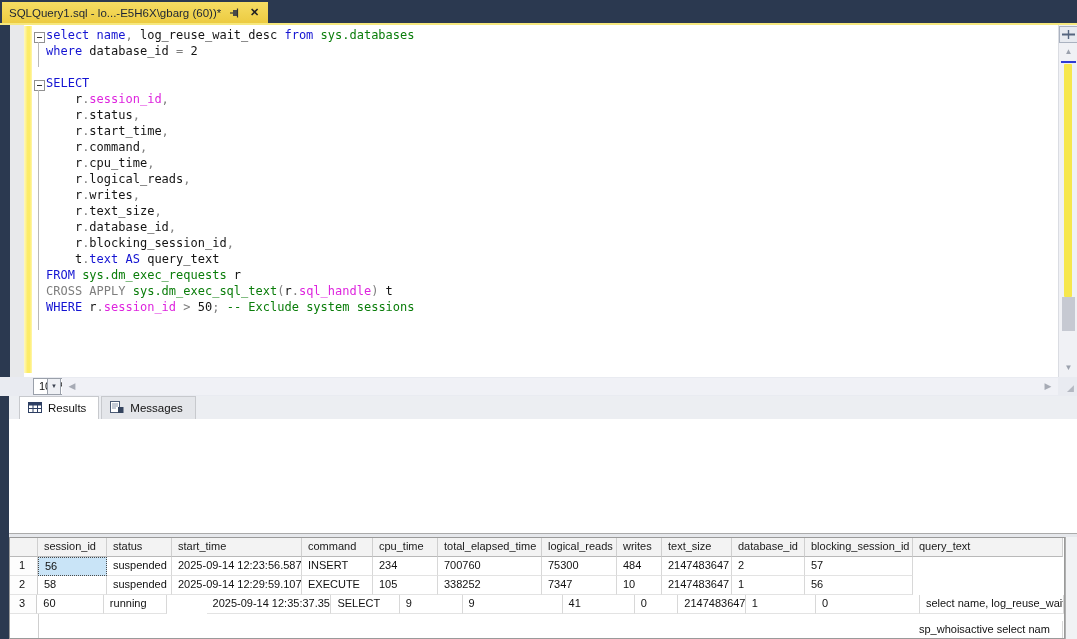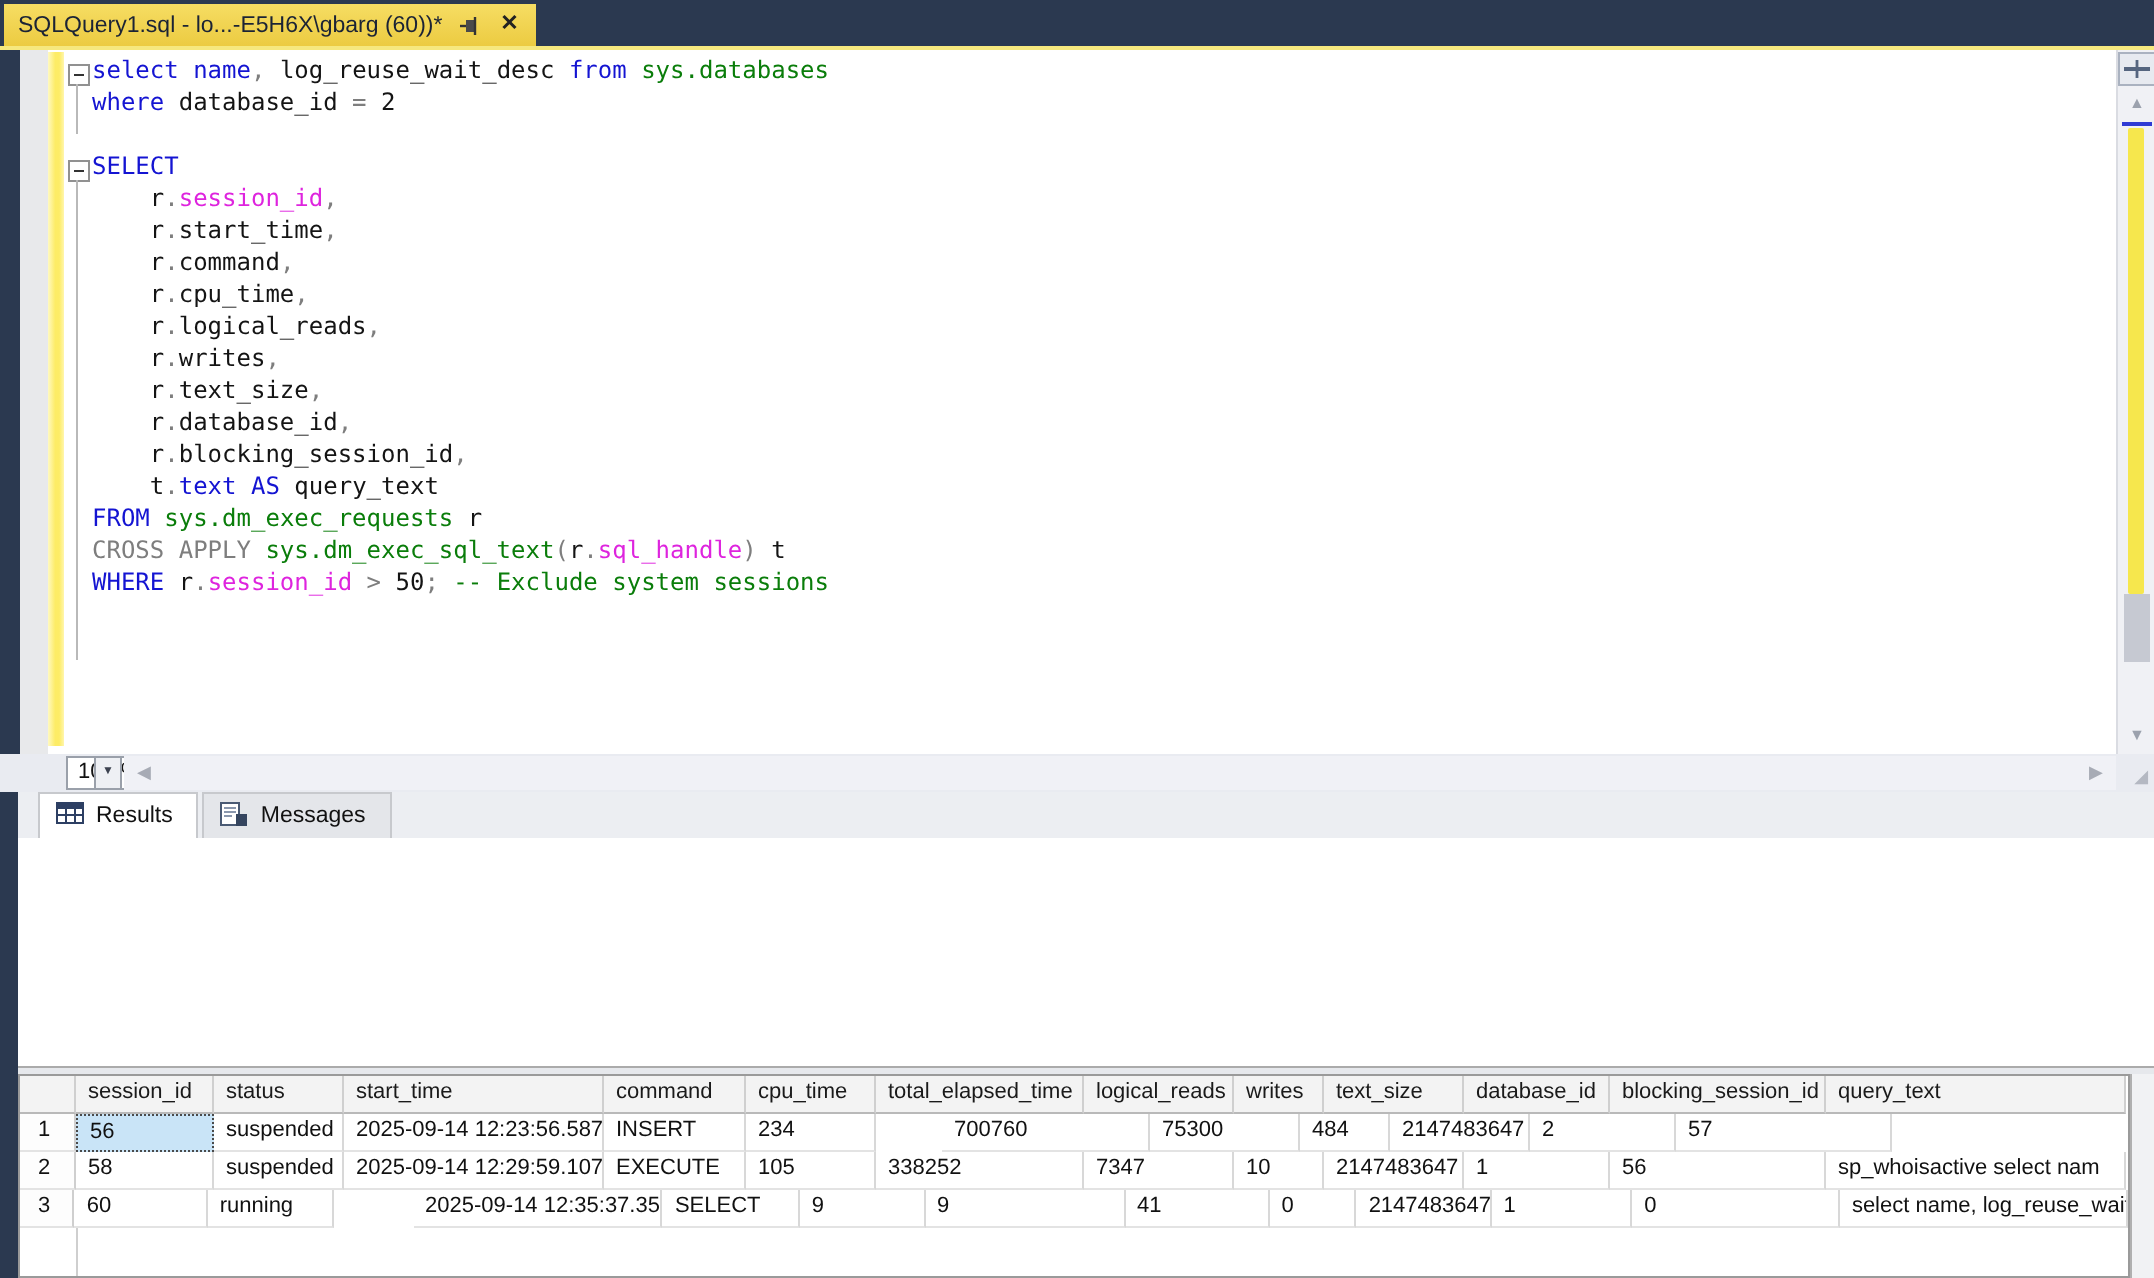--- a/index.html
+++ b/index.html
@@ -109,20 +109,21 @@
       </div>
     <div class="outline-line" style="left:38px;top:17px;height:25px;"></div>
     <div class="outline-line" style="left:38px;top:65px;height:240px;"></div>
 
     <div class="code-area">
         <div class="code-line"><span class="tok-kw">select name</span><span class="tok-op">,</span><span class="tok-id"> log_reuse_wait_desc </span><span class="tok-kw">from</span><span class="tok-sys"> sys.databases</span></div>
         <div class="code-line"><span class="tok-kw">where</span><span class="tok-id"> database_id </span><span class="tok-op">=</span><span class="tok-id"> 2</span></div>
         <div class="code-line">&nbsp;</div>
         <div class="code-line"><span class="tok-kw">SELECT</span></div>
         <div class="code-line"><span class="tok-id">    r</span><span class="tok-op">.</span><span class="tok-mag">session_id</span><span class="tok-op">,</span></div>
+        <div class="code-line"><span class="tok-id">    r</span><span class="tok-op">.</span><span class="tok-id">status</span><span class="tok-op">,</span></div>
         <div class="code-line"><span class="tok-id">    r</span><span class="tok-op">.</span><span class="tok-id">start_time</span><span class="tok-op">,</span></div>
         <div class="code-line"><span class="tok-id">    r</span><span class="tok-op">.</span><span class="tok-id">command</span><span class="tok-op">,</span></div>
         <div class="code-line"><span class="tok-id">    r</span><span class="tok-op">.</span><span class="tok-id">cpu_time</span><span class="tok-op">,</span></div>
         <div class="code-line"><span class="tok-id">    r</span><span class="tok-op">.</span><span class="tok-id">logical_reads</span><span class="tok-op">,</span></div>
         <div class="code-line"><span class="tok-id">    r</span><span class="tok-op">.</span><span class="tok-id">writes</span><span class="tok-op">,</span></div>
         <div class="code-line"><span class="tok-id">    r</span><span class="tok-op">.</span><span class="tok-id">text_size</span><span class="tok-op">,</span></div>
         <div class="code-line"><span class="tok-id">    r</span><span class="tok-op">.</span><span class="tok-id">database_id</span><span class="tok-op">,</span></div>
         <div class="code-line"><span class="tok-id">    r</span><span class="tok-op">.</span><span class="tok-id">blocking_session_id</span><span class="tok-op">,</span></div>
         <div class="code-line"><span class="tok-id">    t</span><span class="tok-op">.</span><span class="tok-kw">text</span><span class="tok-id"> </span><span class="tok-kw">AS</span><span class="tok-id"> query_text</span></div>
         <div class="code-line"><span class="tok-kw">FROM</span><span class="tok-id"> </span><span class="tok-sys">sys.dm_exec_requests</span><span class="tok-id"> r</span></div>
@@ -207,41 +208,41 @@
             <div class="g-cell g-head" style="width: 150px;">query_text</div>
           </div>
         <div id="grid-body">
             <div class="g-row">
               <div class="g-cell g-rowhead">1</div>
               <div class="g-cell selected" style="width: 69px;">56</div>
               <div class="g-cell" style="width: 65px;">suspended</div>
               <div class="g-cell" style="width: 130px;">2025-09-14 12:23:56.587</div>
               <div class="g-cell" style="width: 71px;">INSERT</div>
               <div class="g-cell" style="width: 65px;">234</div>
-              <div class="g-cell" style="width: 104px; margin-left: 33px;">700760</div>
+              <div class="g-cell" style="width: 104px;">700760</div>
               <div class="g-cell" style="width: 75px;">75300</div>
               <div class="g-cell" style="width: 45px;">484</div>
               <div class="g-cell" style="width: 70px;">2147483647</div>
               <div class="g-cell" style="width: 73px;">2</div>
               <div class="g-cell" style="width: 108px;">57</div>
             </div>
             <div class="g-row">
               <div class="g-cell g-rowhead">2</div>
               <div class="g-cell" style="width: 69px;">58</div>
               <div class="g-cell" style="width: 65px;">suspended</div>
               <div class="g-cell" style="width: 130px;">2025-09-14 12:29:59.107</div>
               <div class="g-cell" style="width: 71px;">EXECUTE</div>
               <div class="g-cell" style="width: 65px;">105</div>
               <div class="g-cell" style="width: 104px;">338252</div>
               <div class="g-cell" style="width: 75px;">7347</div>
               <div class="g-cell" style="width: 45px;">10</div>
               <div class="g-cell" style="width: 70px;">2147483647</div>
               <div class="g-cell" style="width: 73px;">1</div>
               <div class="g-cell" style="width: 108px;">56</div>
-              <div class="g-cell" style="width: 150px;">sp_whoisactive     select nam</div>
+              <div class="g-cell" style="width: 150px; margin-top: 45px;">sp_whoisactive     select nam</div>
             </div>
             <div class="g-row">
               <div class="g-cell g-rowhead">3</div>
               <div class="g-cell" style="width: 69px;">60</div>
               <div class="g-cell" style="width: 65px;">running</div>
               <div class="g-cell" style="width: 130px; margin-left: 40px;">2025-09-14 12:35:37.350</div>
               <div class="g-cell" style="width: 71px;">SELECT</div>
               <div class="g-cell" style="width: 65px;">9</div>
               <div class="g-cell" style="width: 104px;">9</div>
               <div class="g-cell" style="width: 75px;">41</div>

